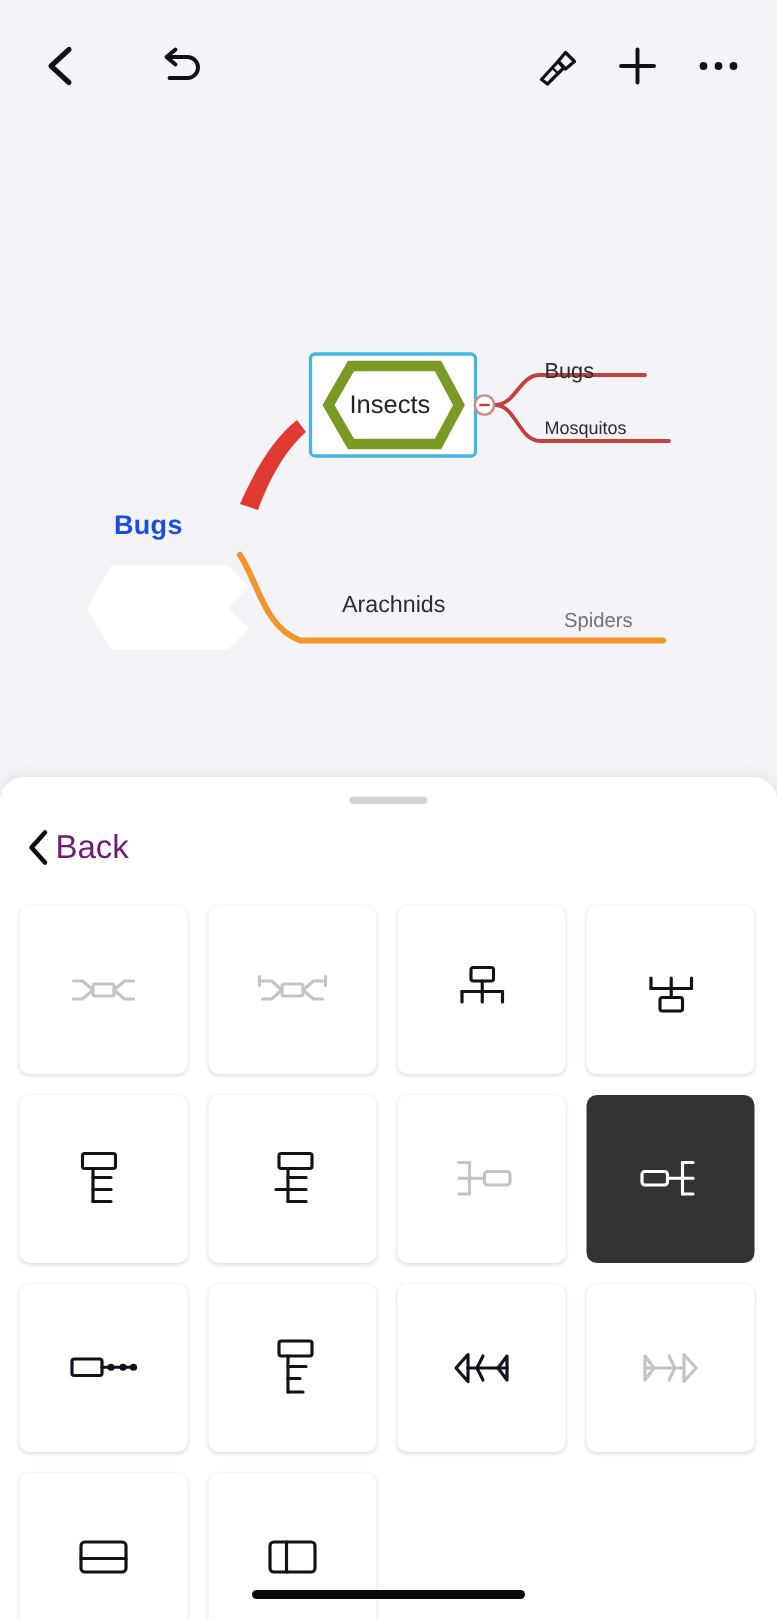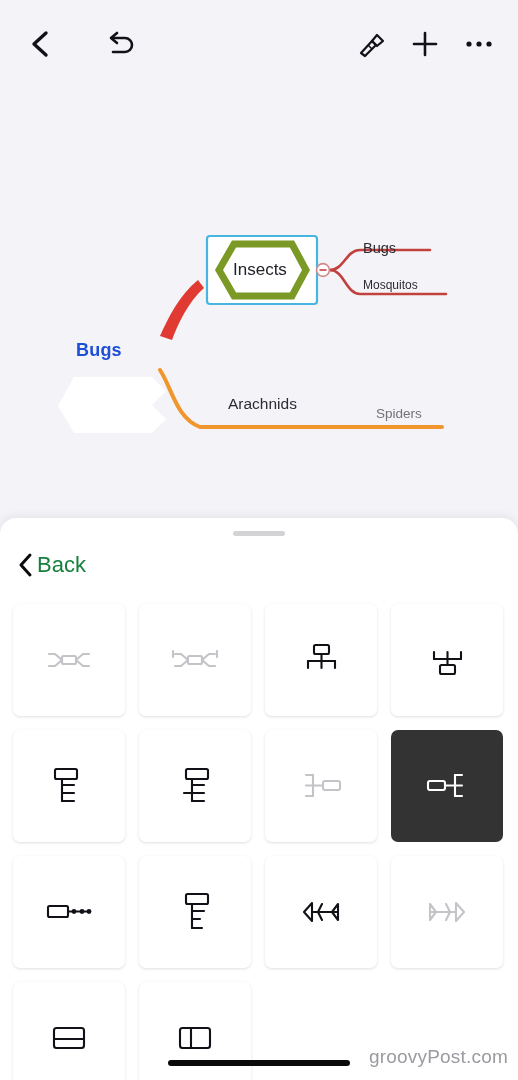--- a/index.html
+++ b/index.html
@@ -92,21 +92,21 @@
   .sheet-head {
     position: absolute;
     left: 18px; top: 34px;
     display: flex;
     align-items: center;
     cursor: pointer;
   }
   .sheet-head .chev { margin-right: 3px; display: flex; align-items: center; }
   .sheet-head .btxt {
     font-size: 22px;
-    color: #15803d;
+    color: #701a75;
     font-family: "Liberation Sans", sans-serif;
   }
 
   
   .grid {
     position: absolute;
     left: 13px; top: 86px;
     width: 496px;
     display: grid;
     grid-template-columns: repeat(4, 112px);
@@ -377,14 +377,13 @@
         <svg width="40" height="32" viewBox="0 0 40 32">
           <rect class="ic" x="5" y="6" width="30" height="20" rx="2.5"></rect>
           <path class="ic" d="M16 6 V26"></path>
         </svg>
       </div>
     </div>
 
     <div class="home-bar"></div>
   </div>
 
-  <div class="watermark">groovyPost.com</div>
 </div>
 
 </body></html>

